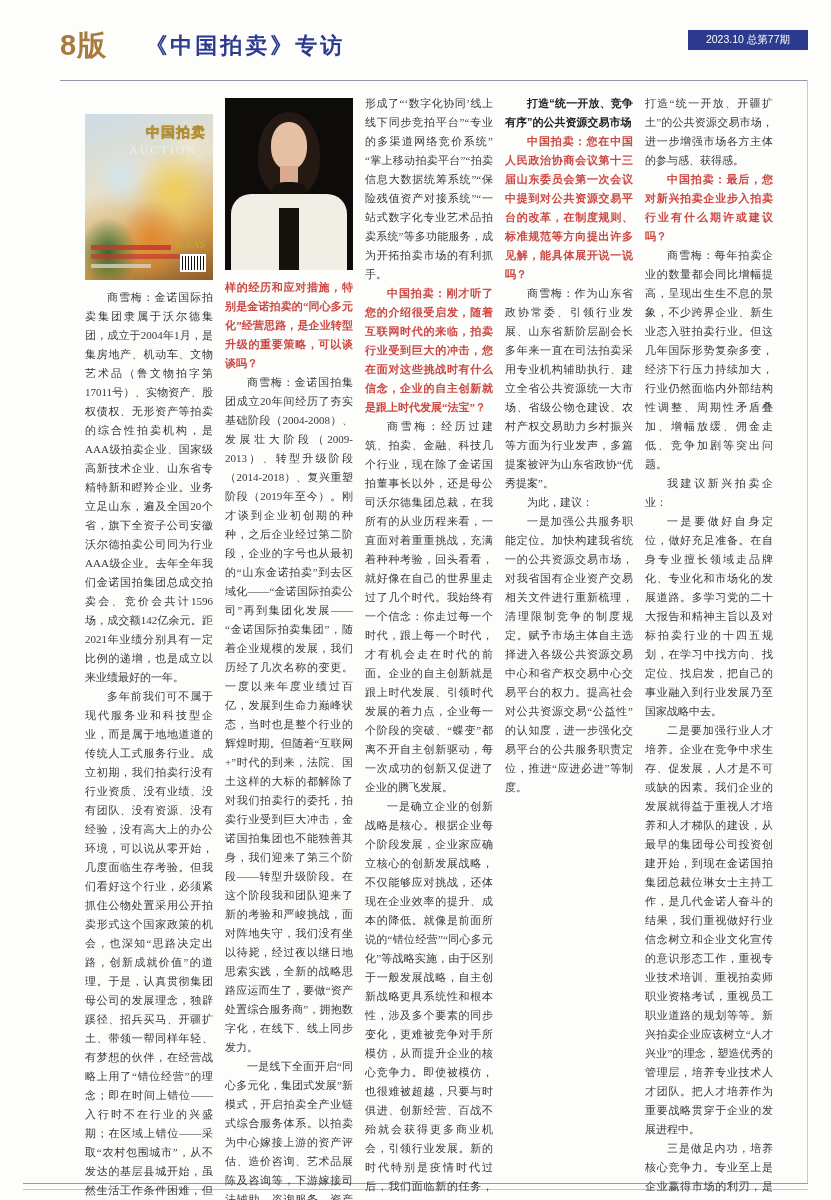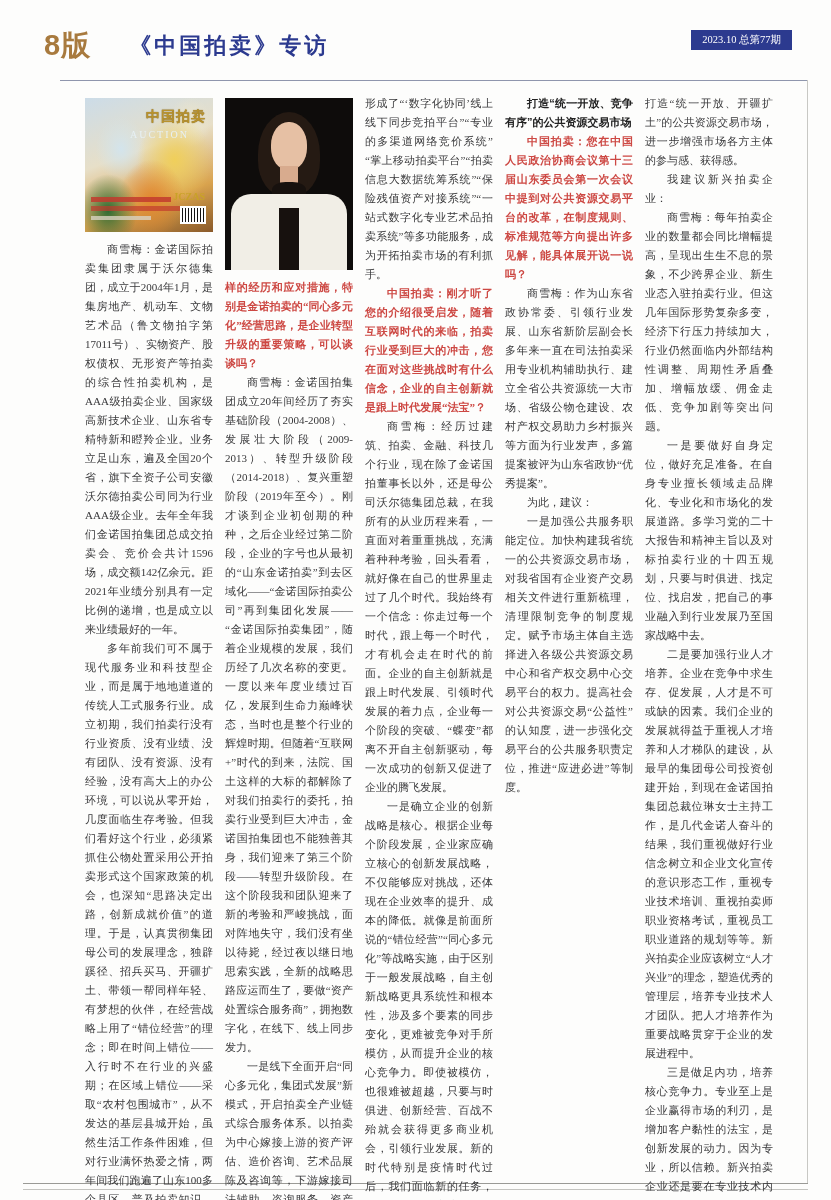--- a/index.html
+++ b/index.html
@@ -1,49 +1,49 @@
 <!DOCTYPE html>
 <html lang="zh"><head>
 <meta charset="utf-8">
 <style>
   html,body{margin:0;padding:0;background:#e9e9e7;}
   .page{position:relative;width:831px;height:1200px;background:#fdfdfc;margin:0 auto;
         font-family:"Liberation Serif","DejaVu Serif",serif;overflow:hidden;}
   
-  .header{position:absolute;top:26px;left:44px;width:748px;height:48px;}
+  .header{position:absolute;top:26px;left:60px;width:748px;height:48px;}
   .page-label{display:inline-block;color:#a87a3e;font-size:29px;font-weight:bold;
               font-family:"Liberation Sans",sans-serif;letter-spacing:1px;vertical-align:middle;}
   .section-title{display:inline-block;color:#2c3a8f;font-size:22px;font-weight:bold;
                  margin-left:34px;letter-spacing:3px;vertical-align:middle;}
   .issue-badge{position:absolute;right:0;top:4px;background:#2c3a8f;color:#ffffff;
-               font-size:10.5px;padding:3px 11px;font-family:Liberation Serif, serif;}
+               font-size:10.5px;padding:3px 18px;font-family:Liberation Sans, sans-serif;}
   .top-rule{position:absolute;top:80px;left:60px;width:748px;border-top:1px solid #8f96ad;}
   .right-rule{position:absolute;top:80px;right:23px;height:1103px;border-right:1px solid #c8c8c4;}
   .bottom-rule-1{position:absolute;top:1183px;left:23px;width:785px;border-top:1px solid #9a9a96;}
   .bottom-rule-2{position:absolute;top:1189px;left:23px;width:785px;border-top:1px solid #c4c4c0;}
   
   .columns{position:absolute;top:94px;left:85px;width:688px;display:flex;gap:12px;}
   .col{width:128px;font-size:11px;line-height:19px;color:#38383a;
        text-align:justify;text-justify:inter-ideograph;}
   .col p{margin:0;text-indent:2em;}
   .col p.noindent{text-indent:0;}
   .col p.red{color:#cd4843;font-weight:bold;}
   .col p.subhead{font-weight:bold;color:#222;font-family:"Liberation Sans",sans-serif;}
   
-  .cover{position:relative;width:128px;height:134px;margin:4px 0 8px 0;overflow:hidden;
+  .cover{position:relative;width:128px;height:166px;margin:20px 0 8px 0;overflow:hidden;
          background:
            radial-gradient(42px 52px at 18% 84%, #2e6b33 0%, rgba(46,107,51,0) 70%),
            radial-gradient(46px 56px at 52% 76%, #e2882f 0%, rgba(226,136,47,0) 72%),
            radial-gradient(52px 62px at 70% 46%, #f0cf5a 0%, rgba(240,207,90,0) 72%),
            radial-gradient(36px 46px at 28% 38%, #d3e4ec 0%, rgba(211,228,236,0) 70%),
            radial-gradient(30px 36px at 82% 18%, #ece6cc 0%, rgba(236,230,204,0) 70%),
            linear-gradient(160deg,#ccdce8 0%,#e7dfc8 40%,#d9a34e 72%,#8a5a2a 100%);}
   .cover-title{position:absolute;top:9px;right:7px;color:#b8922d;font-size:14px;font-weight:bold;
                letter-spacing:1px;text-shadow:0 0 1px #6d5312;}
-  .cover-subtitle{position:absolute;top:27px;right:24px;color:#e7f0f4;font-size:10px;letter-spacing:2px;}
+  .cover-subtitle{position:absolute;top:27px;right:16px;color:#e7f0f4;font-size:12px;letter-spacing:2px;}
   .cover-strip1{position:absolute;left:6px;bottom:30px;width:80px;height:5px;background:#c23b2e;opacity:.85;}
   .cover-strip2{position:absolute;left:6px;bottom:21px;width:96px;height:5px;background:#c23b2e;opacity:.7;}
   .cover-strip3{position:absolute;left:6px;bottom:12px;width:60px;height:4px;background:#d8d2c2;opacity:.8;}
   .cover-mark{position:absolute;right:8px;bottom:26px;color:#c9a227;font-size:10px;font-weight:bold;}
   .cover-barcode{position:absolute;right:7px;bottom:8px;width:22px;height:14px;background:
       repeating-linear-gradient(90deg,#111 0 1px,#fff 1px 3px);border:2px solid #fff;}
   
   .portrait{position:relative;width:128px;height:172px;margin:4px 0 8px 0;background:#0e0c0b;overflow:hidden;}
   .p-hair{position:absolute;top:14px;left:33px;width:62px;height:84px;background:#251a13;
           border-radius:50% 50% 42% 42%;}
@@ -115,22 +115,23 @@
       <p class="subhead">打造“统一开放、竞争有序”的公共资源交易市场</p>
       <p class="red">中国拍卖：您在中国人民政治协商会议第十三届山东委员会第一次会议中提到对公共资源交易平台的改革，在制度规则、标准规范等方向提出许多见解，能具体展开说一说吗？</p>
       <p>商雪梅：作为山东省政协常委、引领行业发展、山东省新阶层副会长多年来一直在司法拍卖采用专业机构辅助执行、建立全省公共资源统一大市场、省级公物仓建设、农村产权交易助力乡村振兴等方面为行业发声，多篇提案被评为山东省政协“优秀提案”。</p>
       <p>为此，建议：</p>
       <p>一是加强公共服务职能定位。加快构建我省统一的公共资源交易市场，对我省国有企业资产交易相关文件进行重新梳理，清理限制竞争的制度规定。赋予市场主体自主选择进入各级公共资源交易中心和省产权交易中心交易平台的权力。提高社会对公共资源交易“公益性”的认知度，进一步强化交易平台的公共服务职责定位，推进“应进必进”等制度。</p>
 
     </div>
 
     <div class="col">
       <p class="noindent">打造“统一开放、开疆扩土”的公共资源交易市场，进一步增强市场各方主体的参与感、获得感。</p>
+      <p class="red">中国拍卖：最后，您对新兴拍卖企业步入拍卖行业有什么期许或建议吗？</p>
+      <p>商雪梅：每年拍卖企业的数量都会同比增幅提高，呈现出生生不息的景象，不少跨界企业、新生业态入驻拍卖行业。但这几年国际形势复杂多变，经济下行压力持续加大，行业仍然面临内外部结构性调整、周期性矛盾叠加、增幅放缓、佣金走低、竞争加剧等突出问题。</p>
       <p>我建议新兴拍卖企业：</p>
-      <p>商雪梅：每年拍卖企业的数量都会同比增幅提高，呈现出生生不息的景象，不少跨界企业、新生业态入驻拍卖行业。但这几年国际形势复杂多变，经济下行压力持续加大，行业仍然面临内外部结构性调整、周期性矛盾叠加、增幅放缓、佣金走低、竞争加剧等突出问题。</p>
-      <p>一是要做好自身定位，做好充足准备。在自身专业擅长领域走品牌化、专业化和市场化的发展道路。多学习党的二十大报告和精神主旨以及对标拍卖行业的十四五规划，只要与时俱进、找定位、找启发，把自己的事业融入到行业发展乃至国家战略中去。</p>
+      <p>一是要做好自身定位，做好充足准备。在自身专业擅长领域走品牌化、专业化和市场化的发展道路。多学习党的二十大报告和精神主旨以及对标拍卖行业的十四五规划，在学习中找方向、找定位、找启发，把自己的事业融入到行业发展乃至国家战略中去。</p>
       <p>二是要加强行业人才培养。企业在竞争中求生存、促发展，人才是不可或缺的因素。我们企业的发展就得益于重视人才培养和人才梯队的建设，从最早的集团母公司投资创建开始，到现在金诺国拍集团总裁位琳女士主持工作，是几代金诺人奋斗的结果，我们重视做好行业信念树立和企业文化宣传的意识形态工作，重视专业技术培训、重视拍卖师职业资格考试，重视员工职业道路的规划等等。新兴拍卖企业应该树立“人才兴业”的理念，塑造优秀的管理层，培养专业技术人才团队。把人才培养作为重要战略贯穿于企业的发展进程中。</p>
       <p>三是做足内功，培养核心竞争力。专业至上是企业赢得市场的利刃，是增加客户黏性的法宝，是创新发展的动力。因为专业，所以信赖。新兴拍卖企业还是要在专业技术内在支撑上下足功夫，发挥动能。</p>
 
     </div>
 
   </div>
 </div>
 
 </body></html>

